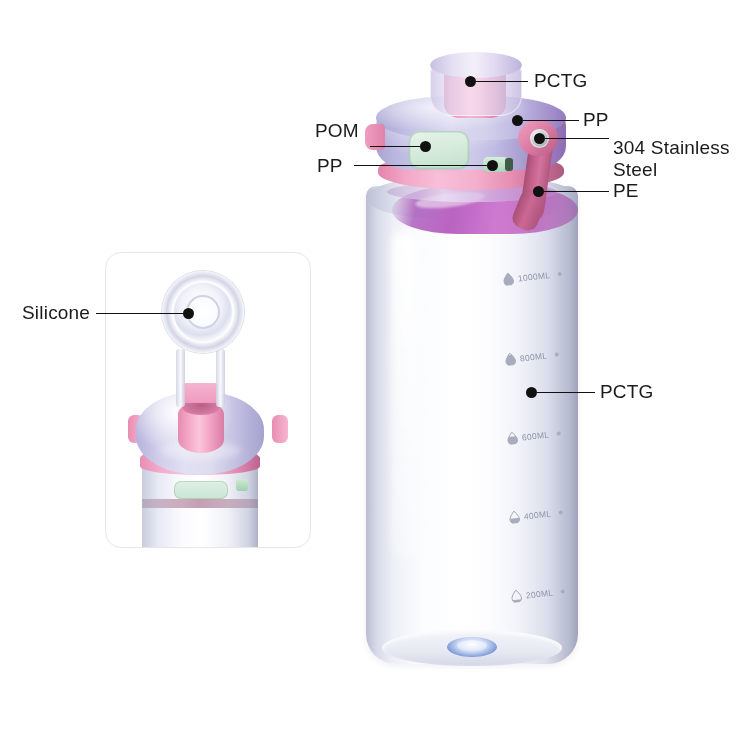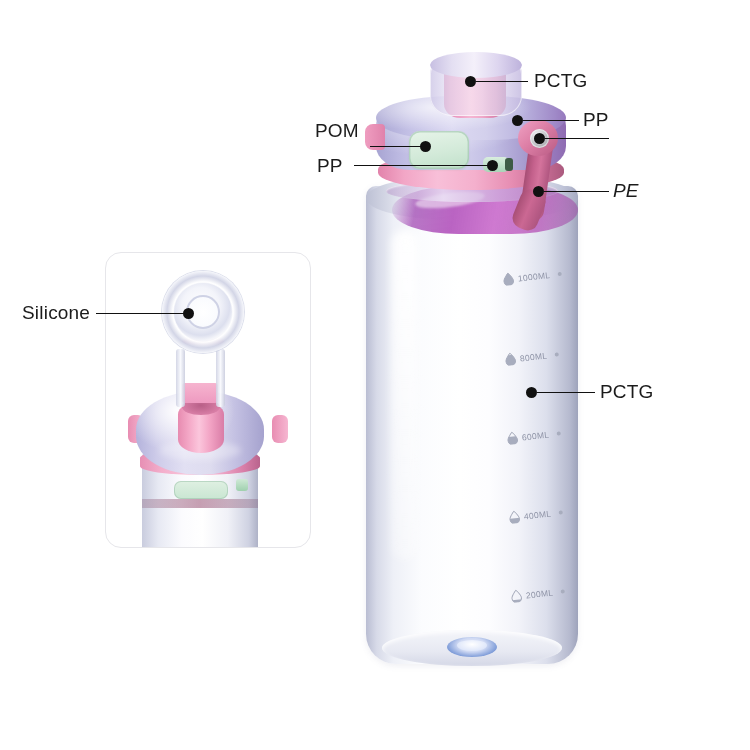--- a/index.html
+++ b/index.html
@@ -638,24 +638,25 @@
   <div class="dot" style="left:465px; top:76px;"></div>
   <div class="leader" style="left:476px; top:81px; width:52px;"></div>
   <div class="label" style="left:534px; top:70px;">PCTG</div>
 
   <div class="dot" style="left:512px; top:115px;"></div>
   <div class="leader" style="left:523px; top:120px; width:56px;"></div>
   <div class="label" style="left:583px; top:109px;">PP</div>
 
   <div class="dot" style="left:534px; top:133px;"></div>
   <div class="leader" style="left:545px; top:138px; width:64px;"></div>
+  <div class="label wrap" style="left:613px; top:137px;">304 Stainless Steel</div>
 
   <div class="dot" style="left:533px; top:186px;"></div>
   <div class="leader" style="left:544px; top:191px; width:65px;"></div>
-  <div class="label" style="left:613px; top:180px;font-style:italic;">PE</div>
+  <div class="label" style="left:613px; top:180px;">PE</div>
 
   <div class="dot" style="left:420px; top:141px;"></div>
   <div class="leader" style="left:370px; top:146px; width:52px;"></div>
   <div class="label" style="left:315px; top:120px;">POM</div>
 
   <div class="dot" style="left:487px; top:160px;"></div>
   <div class="leader" style="left:354px; top:165px; width:136px;"></div>
   <div class="label" style="left:317px; top:155px;">PP</div>
 
   <div class="dot" style="left:526px; top:387px;"></div>

